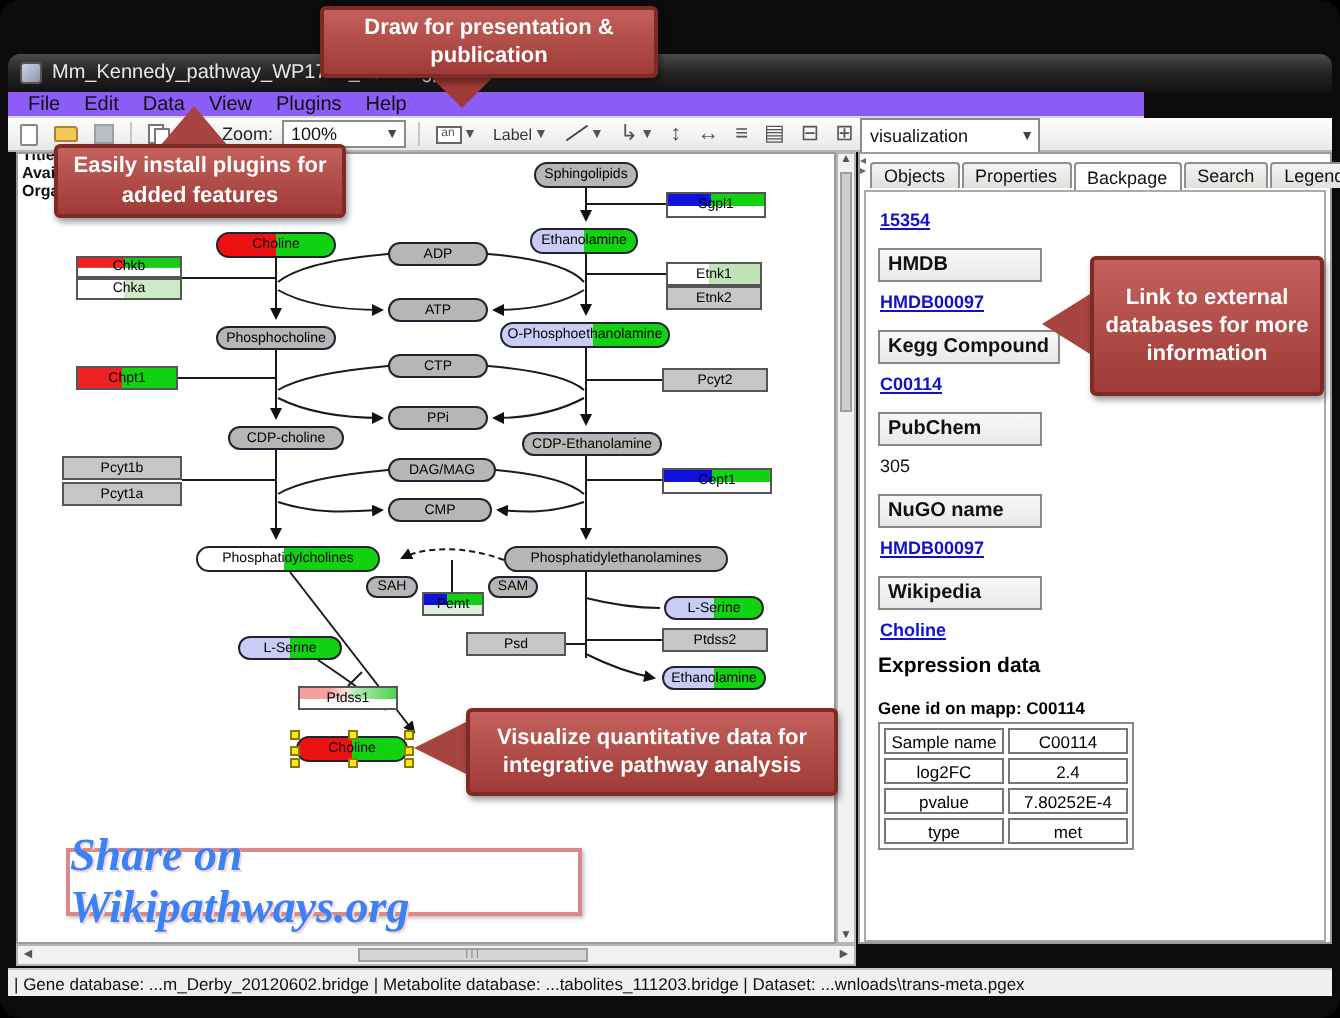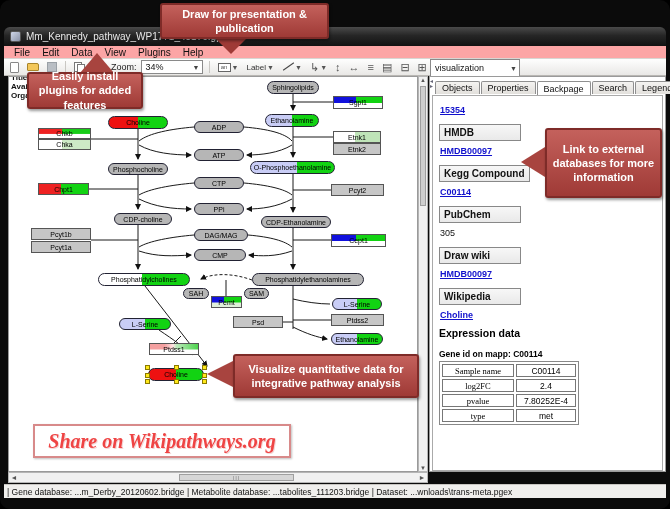--- a/index.html
+++ b/index.html
@@ -6,21 +6,21 @@
   *{box-sizing:border-box;}
   body{font-family:"Liberation Sans",sans-serif;}
   #stage{position:relative;width:670px;height:509px;background:#0b0b0b;border-radius:10px;overflow:hidden;}
 
   
   #titlebar{position:absolute;left:4px;top:27px;width:662px;height:19px;
     background:linear-gradient(180deg,#4a4a4a,#262626 45%,#121212);border-radius:6px 6px 0 0;
     display:flex;align-items:center;padding:0 6px;color:#e8e8e8;font-size:10px;}
   #app-icon{width:11px;height:11px;margin-right:5px;background:linear-gradient(135deg,#cfd6e8,#8a93a8);
     border:1px solid #555;border-radius:2px;}
-  #menubar{position:absolute;left:4px;top:46px;width:662px;height:13px;background:#fca5a5;
+  #menubar{position:absolute;left:4px;top:46px;width:568px;height:13px;background:#8b5cf6;
     border-bottom:1px solid #d8d6d2;display:flex;align-items:center;padding-left:4px;}
   .menu-item{font-size:10px;color:#111;padding:0 6px;}
   #toolbar{position:absolute;left:4px;top:59px;width:662px;height:17px;
     background:linear-gradient(180deg,#fefefe,#e9e8e6);border-bottom:1px solid #b9b7b3;
     display:flex;align-items:center;gap:4px;padding:0 4px;}
   .tbtn{height:14px;display:flex;align-items:center;justify-content:center;padding:0 2px;}
   .tsep{width:1px;height:12px;background:#c9c7c3;margin:0 2px;}
   .ico-doc{width:9px;height:11px;background:#fff;border:1px solid #888;border-radius:1px;}
   .ico-folder{width:12px;height:8px;background:#f3c75a;border:1px solid #a8842a;border-radius:1px 2px 1px 1px;}
   .ico-save{width:10px;height:10px;background:#b9bec4;border:1px solid #9aa0a6;}
@@ -71,21 +71,21 @@
   .bp-section{margin-bottom:7px;}
   .bp-header{display:inline-block;min-width:82px;background:linear-gradient(180deg,#f7f7f7,#e9e9e9);
     border:1px solid #888;font-size:10px;font-weight:bold;color:#111;padding:2px 4px;}
   .bp-value{display:block;font-size:9px;margin:5px 0 0 1px;color:#111;}
   .bp-value.link{color:#1111cc;font-weight:bold;text-decoration:underline;}
   #expr-heading{font-size:10.5px;font-weight:bold;margin:6px 0 10px;}
   #mapp-label{font-size:8.5px;font-weight:bold;margin-bottom:2px;}
   #expr-table{border:1px solid #888;display:inline-block;padding:1px;background:#fff;}
   .expr-row{display:flex;}
   .expr-cell{border:1px solid #777;margin:1px;font-size:8.5px;display:flex;align-items:center;justify-content:center;height:13px;}
-  .expr-cell.c0{width:72px;font-family:Liberation Serif, serif;} .expr-cell.c1{width:60px;}
+  .expr-cell.c0{width:60px;} .expr-cell.c1{width:60px;}
 
   
   .node{position:absolute;display:flex;align-items:center;justify-content:center;font-size:7px;color:#000;
     white-space:nowrap;overflow:hidden;}
   .node.pill{border:1px solid #223;border-radius:8px;}
   .node.box{border:1px solid #555;}
   .handle{position:absolute;width:5px;height:5px;background:#ffe81a;border:1px solid #8a7a00;z-index:6;}
   #edges{position:absolute;left:0;top:0;z-index:1;}
   .node{z-index:3;}
   .edge{stroke:#1a1a1a;stroke-width:1;fill:none;}
@@ -94,21 +94,21 @@
   
   .callout{position:absolute;z-index:20;background:linear-gradient(180deg,#c4615c,#9f3a36);
     border:2px solid #7e2b28;border-radius:3px;color:#fff;font-weight:bold;font-size:11px;
     text-align:center;display:flex;align-items:center;justify-content:center;line-height:1.3;
     box-shadow:1px 2px 3px rgba(0,0,0,.4);padding:2px 4px;}
   .tri{position:absolute;z-index:19;width:0;height:0;}
   #share-banner{position:absolute;left:33px;top:424px;width:258px;height:34px;background:#fff;
     border:2px solid #d88a8a;box-shadow:1px 1px 2px rgba(0,0,0,.25);z-index:20;
     display:flex;align-items:center;justify-content:center;}
   #share-banner span{font-family:"Liberation Serif",serif;font-style:italic;font-weight:bold;
-    font-size:20px;color:#ef4444;text-shadow:1px 1px 0 #f3d6d6;}
+    font-size:23px;color:#3b82f6;text-shadow:1px 1px 0 #f3d6d6;}
 </style>
 </head>
 <body>
 
 <div id="stage">
 
   <div id="titlebar">
     <div id="app-icon"></div>
     <span>Mm_Kennedy_pathway_WP1771_45176.gp</span>
   </div>
@@ -134,21 +134,21 @@
       </div>
     <div class="tsep"></div>
     <div class="tbtn">
         <div class="ico-copy"></div>
       </div>
     <div class="tbtn">
         <div class="ico-paste"></div>
       </div>
     <span class="zoom-label">Zoom:</span>
     <div class="combo" style="width:62px">
-      <span>34%</span>
+      <span>100%</span>
       <span class="arrow">▼</span>
     </div>
     <div class="tsep"></div>
     <div class="tbtn">
       <div class="ico-datanode">an</div>
       <span class="ddarrow">▼</span>
     </div>
     <div class="tbtn">
       <span class="label-tool">Label</span>
       <span class="ddarrow">▼</span>
@@ -299,21 +299,21 @@
         <div class="tab active">Backpage</div>
         <div class="tab">Search</div>
         <div class="tab">Legend</div>
       </div>
     <div id="panel-body">
       <div id="bp-sections">
           <div class="bp-section"><span class="bp-value link">15354</span></div>
           <div class="bp-section"><div class="bp-header">HMDB</div><span class="bp-value link">HMDB00097</span></div>
           <div class="bp-section"><div class="bp-header">Kegg Compound</div><span class="bp-value link">C00114</span></div>
           <div class="bp-section"><div class="bp-header">PubChem</div><span class="bp-value">305</span></div>
-          <div class="bp-section"><div class="bp-header">Draw wiki</div><span class="bp-value link">HMDB00097</span></div>
+          <div class="bp-section"><div class="bp-header">NuGO name</div><span class="bp-value link">HMDB00097</span></div>
           <div class="bp-section"><div class="bp-header">Wikipedia</div><span class="bp-value link">Choline</span></div>
         </div>
       <div id="expr-heading">Expression data</div>
       <div id="mapp-label">Gene id on mapp: C00114</div>
       <div id="expr-table"><div class="expr-row">
             <div class="expr-cell c0">Sample name</div>
             <div class="expr-cell c1">C00114</div>
           </div><div class="expr-row">
             <div class="expr-cell c0">log2FC</div>
             <div class="expr-cell c1">2.4</div>
@@ -329,21 +329,21 @@
 
   <div id="statusbar">
     <span>| Gene database: ...m_Derby_20120602.bridge | Metabolite database: ...tabolites_111203.bridge | Dataset: ...wnloads\trans-meta.pgex</span>
   </div>
 
   <div class="callout" style="left:160px;top:3px;width:169px;height:36px">
     <span>Draw for presentation &amp; publication</span>
   </div>
   <div class="tri" style="left:216px;top:39px;border-left:15px solid transparent;border-right:15px solid transparent;border-top:15px solid #9f3a36;"></div>
 
-  <div class="callout" style="left:27px;top:72px;width:116px;height:37px">
+  <div class="callout" style="left:27px;top:72px;width:146px;height:37px">
     <span>Easily install plugins for added features</span>
   </div>
   <div class="tri" style="left:80px;top:53px;border-left:17px solid transparent;border-right:17px solid transparent;border-bottom:20px solid #a8443f;"></div>
 
   <div class="callout" style="left:545px;top:128px;width:117px;height:70px">
     <span>Link to external databases for more information</span>
   </div>
   <div class="tri" style="left:521px;top:147px;border-top:15px solid transparent;border-bottom:15px solid transparent;border-right:24px solid #a8443f;"></div>
 
   <div class="callout" style="left:233px;top:354px;width:186px;height:44px">

